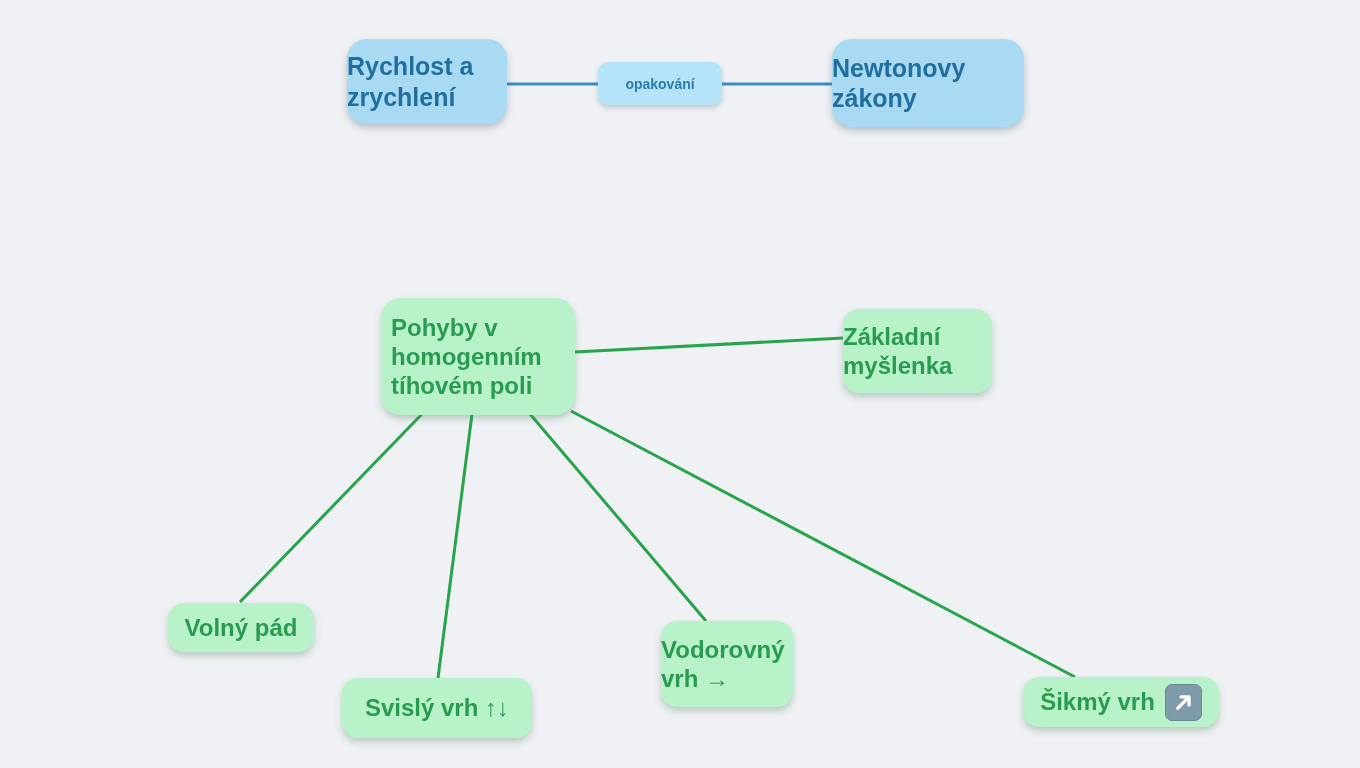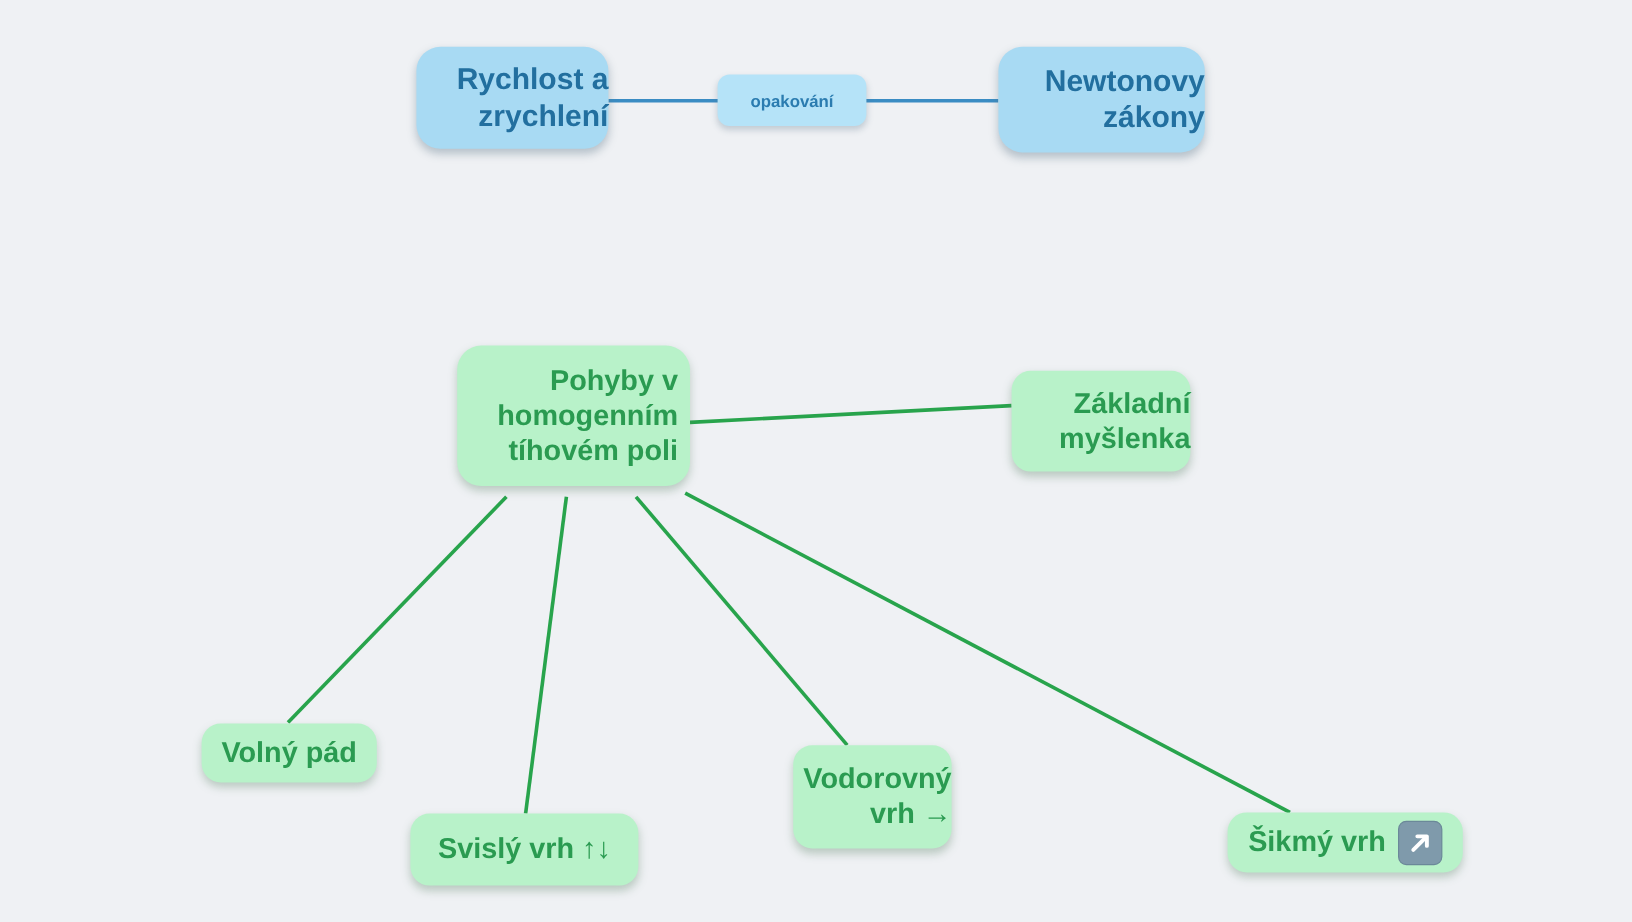--- a/index.html
+++ b/index.html
@@ -21,21 +21,21 @@
     position: absolute;
     left: 0; top: 0;
     width: 1360px;
     height: 768px;
   }
   .node {
     position: absolute;
     display: flex;
     align-items: center;
     justify-content: center;
-    text-align: right;
+    text-align: left;
     font-weight: bold;
     box-sizing: border-box;
     cursor: pointer;
     line-height: 1.22;
   }
   .node.blue {
     background: #a8daf3;
     color: #226f9f;
     border-radius: 20px;
     font-size: 25px;
@@ -100,25 +100,25 @@
   </svg>
 
   <div class="node blue" style="left:347px; top:39px; width:160px; height:85px;">
     <span class="node-label">Rychlost a zrychlení</span>
   </div>
 
   <div class="edge-label" style="left:598px; top:62px; width:124px; height:43px;">
     <span class="node-label">opakování</span>
   </div>
 
-  <div class="node blue" style="left:832px; top:39px; width:172px; height:88px;">
+  <div class="node blue" style="left:832px; top:39px; width:192px; height:88px;">
     <span class="node-label">Newtonovy zákony</span>
   </div>
 
-  <div class="node green root" style="left:381px; top:288px; width:194px; height:117px; font-size:24px;">
+  <div class="node green root" style="left:381px; top:298px; width:194px; height:117px; font-size:24px;">
     <span class="node-label">Pohyby v homogenním tíhovém poli</span>
   </div>
 
   <div class="node green" style="left:843px; top:309px; width:149px; height:84px;">
     <span class="node-label">Základní myšlenka</span>
   </div>
 
   <div class="node green" style="left:140px; top:603px; width:146px; height:49px;margin-left:28px;">
     <span class="node-label">Volný pád</span>
   </div>

